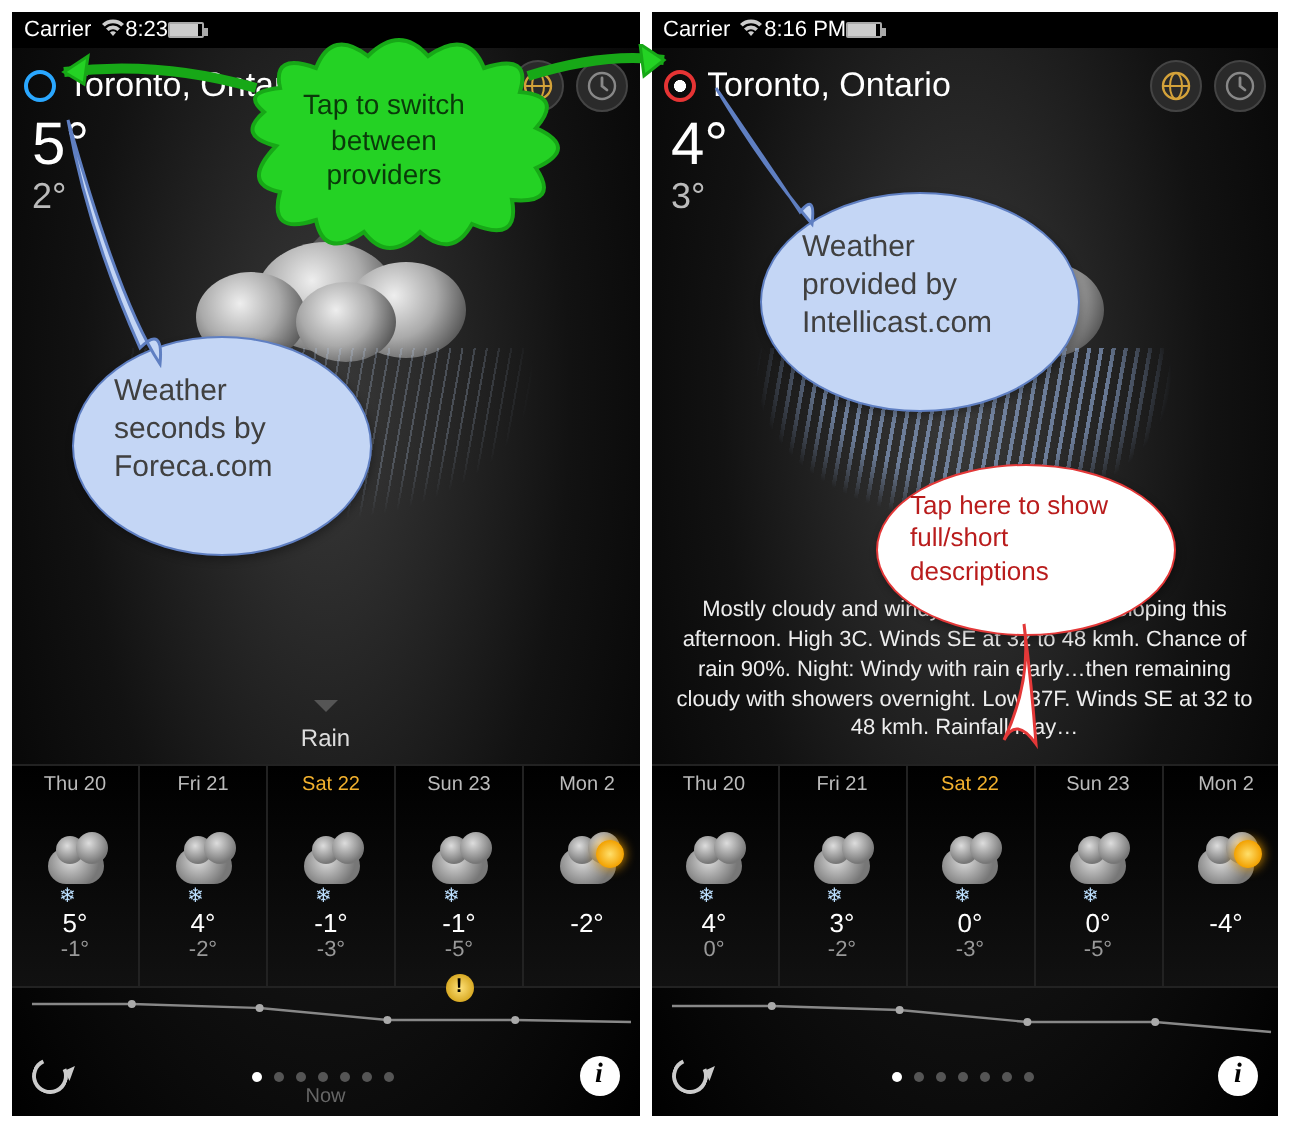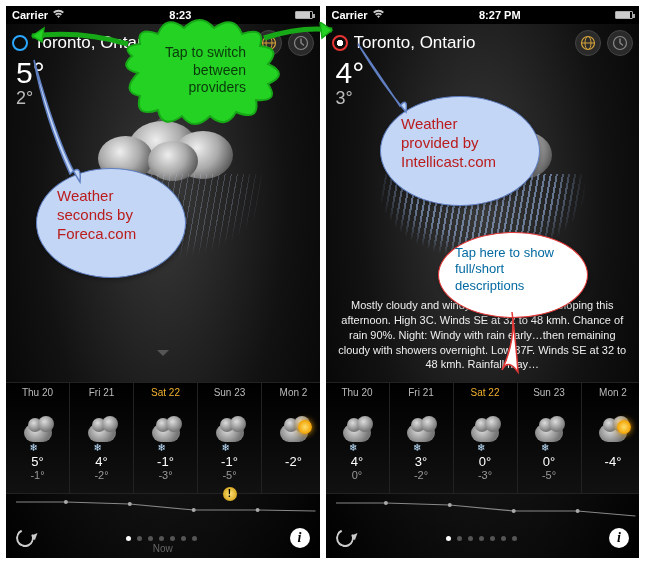--- a/index.html
+++ b/index.html
@@ -24,24 +24,23 @@
     color: #fff;
     overflow: hidden;
     font-size: 12px;
   }
   
   .status {
     height: 18px;
     background: #000;
     display: flex;
     align-items: center;
-    justify-content: space-between;
     padding: 0 6px;
     font-size: 11px;
-    font-weight: 700;
+    font-weight: 400;
   }
   .status .left { display:flex; align-items:center; gap:4px; }
   .status .battery { width:18px; height:8px; border:1px solid #aaa; border-radius:1px; position:relative; }
   .status .battery::after { content:""; position:absolute; right:-3px; top:2px; width:2px; height:4px; background:#aaa; }
   .status .battery .fill { background:#ccc; height:100%; width:85%; }
   
   .hdr {
     display:flex;
     align-items:center;
     padding: 6px 6px 0 6px;
@@ -163,38 +162,38 @@
   .refresh-ic::after{content:"";position:absolute;right:-3px;top:-2px;border:4px solid transparent;border-right-color:#ccc;}
   .info-ic { width:20px;height:20px;border-radius:50%;background:#fff;color:#000;font-style:italic;font-family:Georgia,serif;font-weight:bold;font-size:14px;display:flex;align-items:center;justify-content:center;}
 
   
   .callout { position:absolute; font-family:"Helvetica Neue", Arial, sans-serif; }
   .bubble {
     background:#c4d6f5;
     border:1.5px solid #5f7fc2;
     border-radius:50%;
     padding:18px 20px;
-    color:#b91c1c;
+    color:#404040;
     font-size:15px;
     line-height:1.25;
     text-align:left;
     box-shadow:1px 2px 4px rgba(0,0,0,.3);
   }
   .bubble.red { border-color:#e33838; }
   .bubble.sm { font-size:13px; padding:12px 16px; }
   .tail {
     position:absolute;
   }
   .tail svg { display:block; }
   .green-burst {
     position:absolute;
     color:#0a3a0a;
     font-size:14px;
     line-height:1.25;
-    text-align:right;
+    text-align:center;
   }
   .green-burst svg { position:absolute; inset:0; }
   .green-burst .txt { position:relative; padding:26px 22px 26px 20px; width:150px;}
   .arrow-green {
     position:absolute;
   }
 </style>
 </head>
 <body>
 
@@ -244,20 +243,21 @@
       <div class="cloud">
         <div class="c c1"></div>
           <div class="c c2"></div>
           <div class="c c3"></div>
           <div class="c c4"></div>
         <div class="rain"></div>
       </div>
     </div>
 
     <div class="chev-down"></div>
+    <div class="cond-label">Rain</div>
 
     <div class="strip">
         <div class="day">
           <div class="dlabel">Thu 20</div>
           <div class="dicon">
             <div class="mini-cloud"></div>
             <div class="flake">❄</div>
           </div>
           <div class="dhi">5°</div>
           <div class="dlo">-1°</div>
@@ -332,21 +332,21 @@
   <div class="phone">
     <div class="status">
       <div class="left">
         <span>Carrier</span>
         <span>
           <svg width="13" height="10" viewBox="0 0 13 10">
               <path d="M6.5 9 L5 7.3 A2 2 0 0 1 8 7.3 Z M3 5.2 A5 5 0 0 1 10 5.2 L8.7 6.5 A3.2 3.2 0 0 0 4.3 6.5 Z M1 3 A8 8 0 0 1 12 3 L10.6 4.3 A6 6 0 0 0 2.4 4.3 Z" fill="#ccc"></path>
             </svg>
         </span>
       </div>
-      <span>8:27 PM</span>
+      <span>8:16 PM</span>
       <div class="battery">
           <div class="fill"></div>
         </div>
     </div>
 
     <div class="hdr">
       <div class="prov-dot" style="border-color:#e63434;background:radial-gradient(circle at 50% 50%, #fff 0 35%, transparent 36%);"></div>
       <div class="loc-title">Toronto, Ontario</div>
       <div class="circ-btn">
         <svg width="16" height="16" viewBox="0 0 16 16">
@@ -489,19 +489,19 @@
 <div class="callout" style="left:380px; top:96px;">
   <div class="tail" style="left:-26px; top:-56px;">
     <svg width="70" height="80">
         <path d="M4 4 Q26 36 46 66 Q54 56 52 72 Q28 44 4 4 Z" fill="#c4d6f5" stroke="#5f7fc2" stroke-width="1.5"></path>
       </svg>
   </div>
   <div class="bubble" style="width:160px;height:110px;">Weather provided by Intellicast.com</div>
 </div>
 
 <div class="callout" style="left:438px; top:232px;">
-  <div class="bubble red sm" style="width:150px;height:86px;background:#fff;color:#0369a1;">Tap here to show full/short descriptions</div>
+  <div class="bubble red sm" style="width:150px;height:86px;background:#fff;color:#b91c1c;">Tap here to show full/short descriptions</div>
   <div class="tail" style="left:60px; top:78px;">
     <svg width="40" height="70">
         <path d="M14 2 Q18 34 20 62 Q10 48 4 60 Q18 30 14 2 Z" fill="#fff" stroke="#e33838" stroke-width="1.5"></path>
       </svg>
   </div>
 </div>
 
 </body></html>

